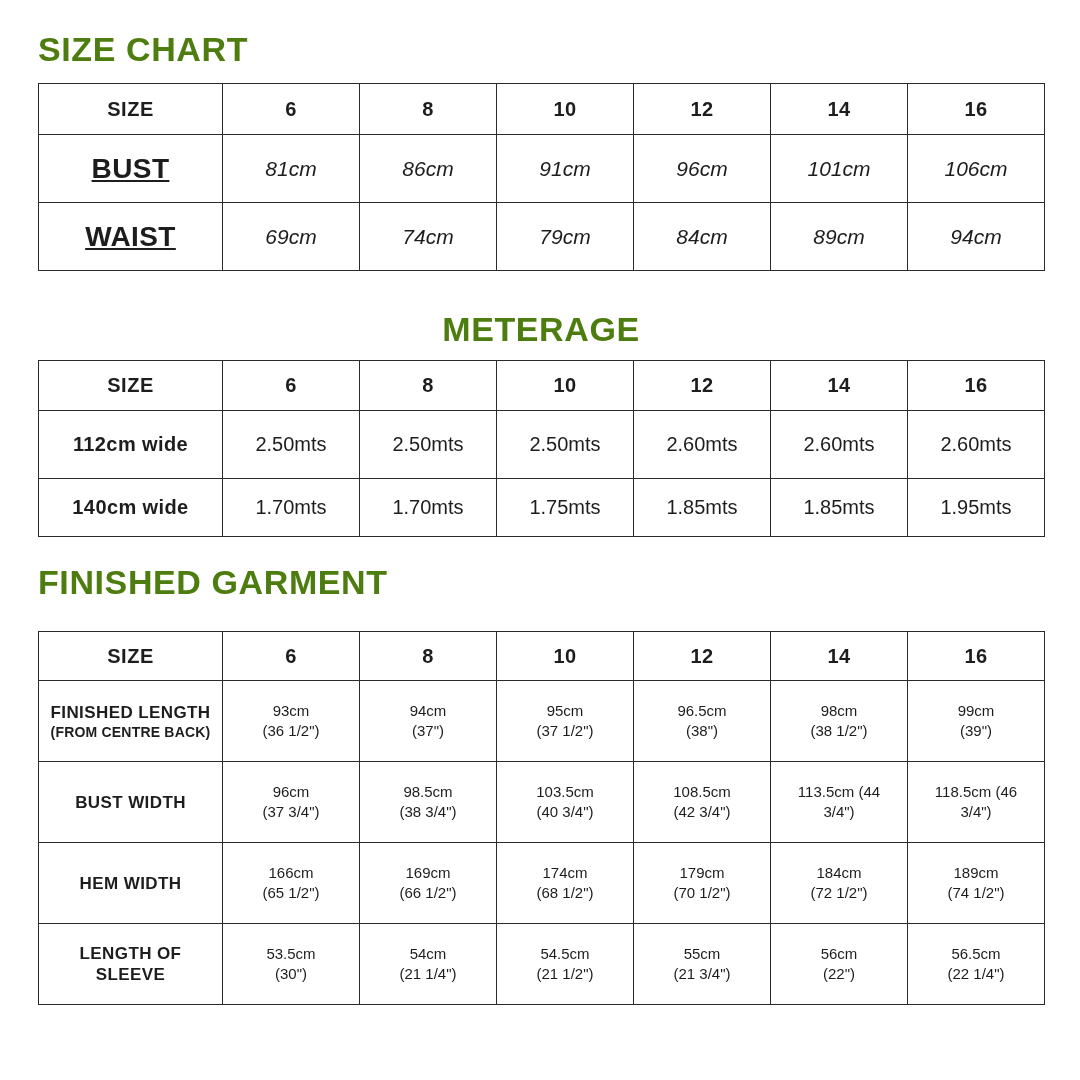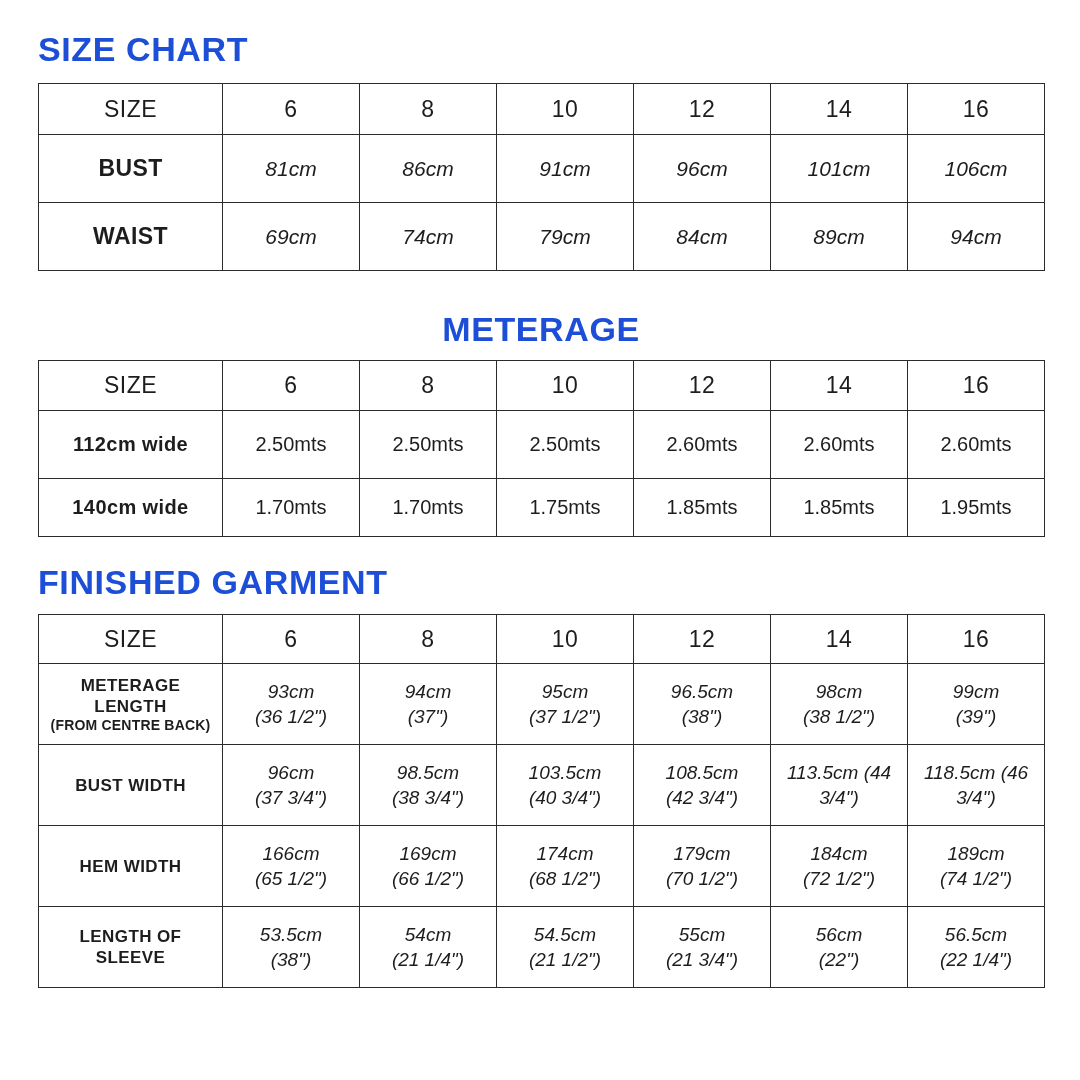--- a/index.html
+++ b/index.html
@@ -9,64 +9,64 @@
     background: #ffffff;
     color: #1d1d1d;
     font-family: "Liberation Sans", sans-serif;
     padding: 30px 36px 0 38px;
     overflow: hidden;
   }
   .section-title {
     font-size: 34px;
     font-weight: 700;
     letter-spacing: 0.6px;
-    color: #1d4ed8;
+    color: #4d7c0f;
     line-height: 1.15;
     margin: 0 0 14px 0;
   }
   .mt2 { margin-top: 39px; margin-bottom: 11px; text-align: center; }
-  .mt3 { margin-top: 26px; margin-bottom: 12px; }
+  .mt3 { margin-top: 26px; margin-bottom: 29px; }
   table.t {
     border-collapse: collapse;
     width: 1006px;
     table-layout: fixed;
   }
   .t th, .t td {
     border: 1.5px solid #2b2b2b;
     text-align: center;
     vertical-align: middle;
     padding: 2px 6px;
     font-weight: 400;
   }
   col.c0 { width: 184px; }
   col.cv { width: 137px; }
   .t thead th {
-    font-size: 23px;
-    font-weight: 400;
+    font-size: 20px;
+    font-weight: 700;
     letter-spacing: 0.5px;
   }
   .lbl { display: block; font-weight: 700; letter-spacing: 0.4px; line-height: 1.25; }
   .sublbl { display: block; font-weight: 700; letter-spacing: 0.2px; line-height: 1.2; }
 
   .t1 thead tr { height: 51px; }
   .t1 tbody tr { height: 68px; }
-  .t1 .lbl { font-size: 23px; }
+  .t1 .lbl { font-size: 28px; text-decoration: underline; }
   .t1 td { font-size: 21px; font-style: italic; }
 
   .t2 thead tr { height: 50px; }
   .t2 tbody tr.r1 { height: 68px; }
   .t2 tbody tr.r2 { height: 58px; }
   .t2 .lbl { font-size: 20px; }
   .t2 td { font-size: 20px; }
 
   .t3 thead tr { height: 49px; }
   .t3 tbody tr { height: 81px; }
   .t3 .lbl { font-size: 17px; }
   .t3 .sublbl { font-size: 14px; }
-  .t3 td { font-size: 19px; line-height: 1.35; white-space: pre-line; font-style: italic; }
+  .t3 td { font-size: 15px; line-height: 1.35; white-space: pre-line; }
 </style>
 </head>
 <body>
 
 <div>
 
   <h1 class="section-title">SIZE CHART</h1>
   <table class="t t1">
     <colgroup>
         <col class="c0">
@@ -180,21 +180,21 @@
         <th>8</th>
         <th>10</th>
         <th>12</th>
         <th>14</th>
         <th>16</th>
       </tr>
     </thead>
     <tbody>
       <tr>
         <th>
-          <span class="lbl">METERAGE LENGTH</span>
+          <span class="lbl">FINISHED LENGTH</span>
           <span class="sublbl">(FROM CENTRE BACK)</span>
         </th>
         <td>93cm
 (36 1/2")</td>
         <td>94cm
 (37")</td>
         <td>95cm
 (37 1/2")</td>
         <td>96.5cm
 (38")</td>
@@ -235,21 +235,21 @@
         <td>184cm
 (72 1/2")</td>
         <td>189cm
 (74 1/2")</td>
       </tr>
       <tr>
         <th>
             <span class="lbl">LENGTH OF SLEEVE</span>
           </th>
         <td>53.5cm
-(38")</td>
+(30")</td>
         <td>54cm
 (21 1/4")</td>
         <td>54.5cm
 (21 1/2")</td>
         <td>55cm
 (21 3/4")</td>
         <td>56cm
 (22")</td>
         <td>56.5cm
 (22 1/4")</td>

